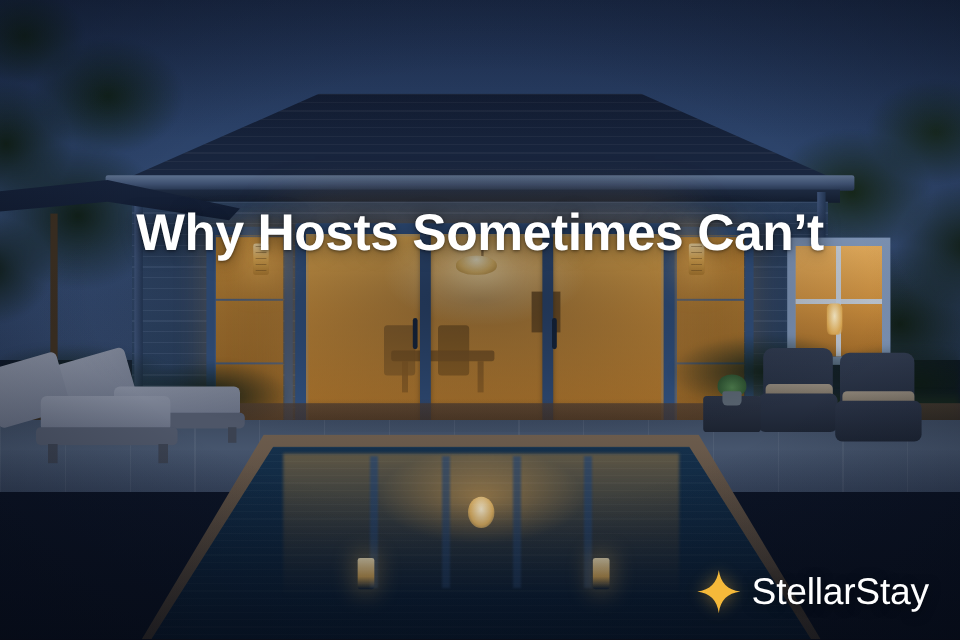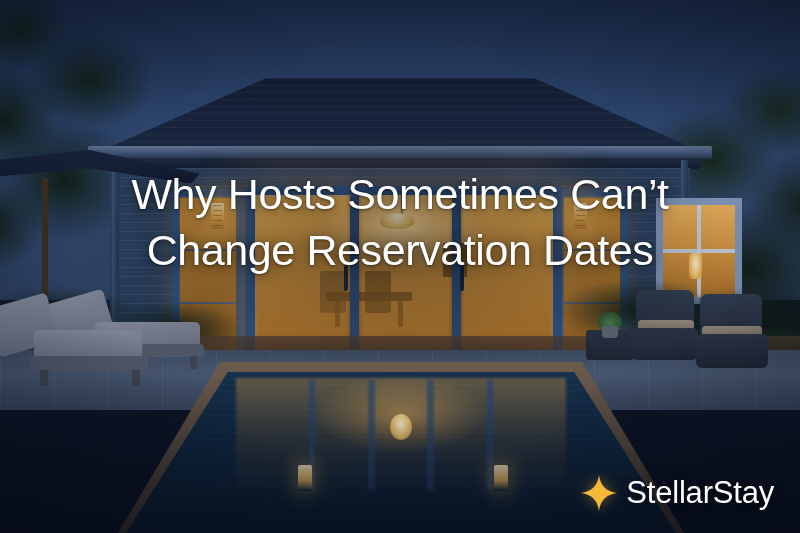--- a/index.html
+++ b/index.html
@@ -290,21 +290,21 @@
     background:radial-gradient(ellipse 62% 75% at 50% 50%, rgba(8,16,30,.42) 0%, rgba(8,16,30,0) 75%);
   }
 
   
   .headline {
     position:absolute; left:0; top:166px; width:800px;
     text-align:center;
     color:#ffffff;
     font-size:43px;
     line-height:56px;
-    font-weight:normal;
+    font-weight:bold;
     letter-spacing:-0.4px;
     text-shadow:0 2px 14px rgba(0,0,0,.55), 0 1px 3px rgba(0,0,0,.5);
   }
   .subtitle {
     position:absolute; left:0; top:290px; width:800px;
     text-align:center;
     color:#f2f5fa;
     font-size:31px;
     font-weight:normal;
     letter-spacing:.2px;
@@ -421,21 +421,20 @@
   </div>
   <div class="sidetable" style="left:586px; top:330px; width:48px; height:30px;"></div>
   <div class="plant" style="left:598px; top:312px;"></div>
   <div class="pot" style="left:602px; top:326px;"></div>
 
   <div class="text-scrim"></div>
   <div class="vignette"></div>
 
   <div class="headline">
     <div>Why Hosts Sometimes Can’t</div>
-    <div>Change Reservation Dates</div>
   </div>
 
   <div class="logo">
     <svg class="logo-star" viewBox="0 0 100 100">
       <path d="M50 0 C54 30 70 46 100 50 C70 54 54 70 50 100 C46 70 30 54 0 50 C30 46 46 30 50 0 Z" fill="#F5B93A"></path>
     </svg>
     <span class="logo-text">StellarStay</span>
   </div>
 
 </div>

